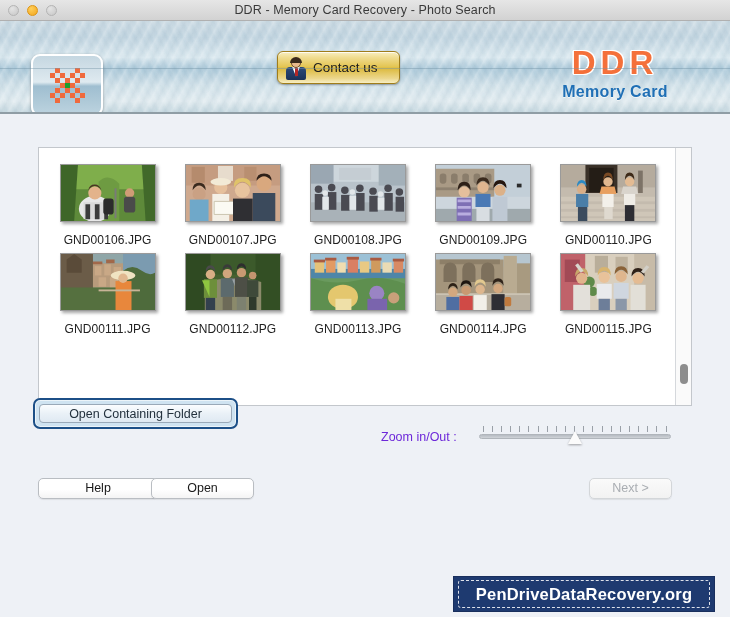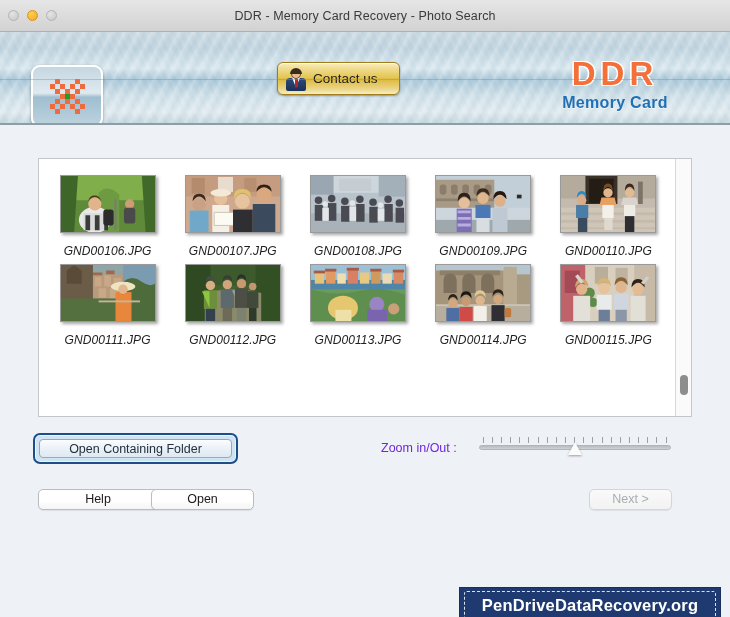--- a/index.html
+++ b/index.html
@@ -15,21 +15,21 @@
   .window {
     position: relative;
     width: 730px; height: 617px;
     background: #eef1f6;
     overflow: hidden;
   }
 
   
   .titlebar {
     position: relative;
-    height: 32px;
+    height: 21px;
     background: linear-gradient(to bottom, #e6e6e6 0%, #d2d2d2 100%);
     border-bottom: 1px solid #b0b0b0;
     display: flex;
     align-items: center;
     justify-content: center;
   }
   .traffic {
     position: absolute;
     left: 8px; top: 0; bottom: 0;
     display: flex; align-items: center; gap: 8px;
@@ -181,21 +181,20 @@
   }
   .photo-grid {
     display: grid;
     grid-template-columns: repeat(5, 1fr);
     row-gap: 6px;
     padding: 6px 4px 0 6px;
   }
   .photo-cell {
     display: flex; flex-direction: column; align-items: center;
     cursor: pointer;
-    font-style: italic;
   }
   .thumb {
     width: 96px; height: 58px;
     border: 1px solid #9a9a9a;
     box-shadow: 2px 2px 3px rgba(0,0,0,0.35);
     overflow: hidden;
     position: relative;
     background: #cdd5d8;
   }
   .thumb svg { display: block; width: 100%; height: 100%; }
@@ -217,21 +216,21 @@
   .vscroll-thumb {
     position: absolute; left: 4px; width: 8px; height: 20px;
     top: 216px;
     border-radius: 4px;
     background: #8d8d8d;
     cursor: pointer;
   }
 
   
   .ocf-wrap {
-    position: absolute; left: 33px; top: 308px;
+    position: absolute; left: 33px; top: 284px;
     padding: 4px;
     border: 2px solid #1c4f87;
     border-radius: 7px;
     background: #cfe3f1;
     box-shadow: 0 0 0 1px rgba(255,255,255,.6) inset;
   }
   .ocf-btn {
     display: block;
     width: 193px; height: 19px;
     line-height: 19px;
@@ -328,21 +327,21 @@
   .bl2 { top: 11px; width: 18px; }
   .bl3 { top: 15px; width: 18px; }
   .status-text {
     margin-left: 16px;
     font-size: 13px;
     color: #141414;
   }
 
   
   .watermark {
-    position: absolute; right: 9px; bottom: 2px;
+    position: absolute; right: 15px; bottom: 2px;
     width: 262px; height: 36px;
     background: #1e3a70;
     border: 1px solid #16285099;
     display: flex; align-items: center; justify-content: center;
   }
   .watermark::before {
     content: "";
     position: absolute; left: 4px; right: 4px; top: 3px; bottom: 3px;
     border: 1px dashed rgba(255,255,255,.85);
     border-radius: 3px;

